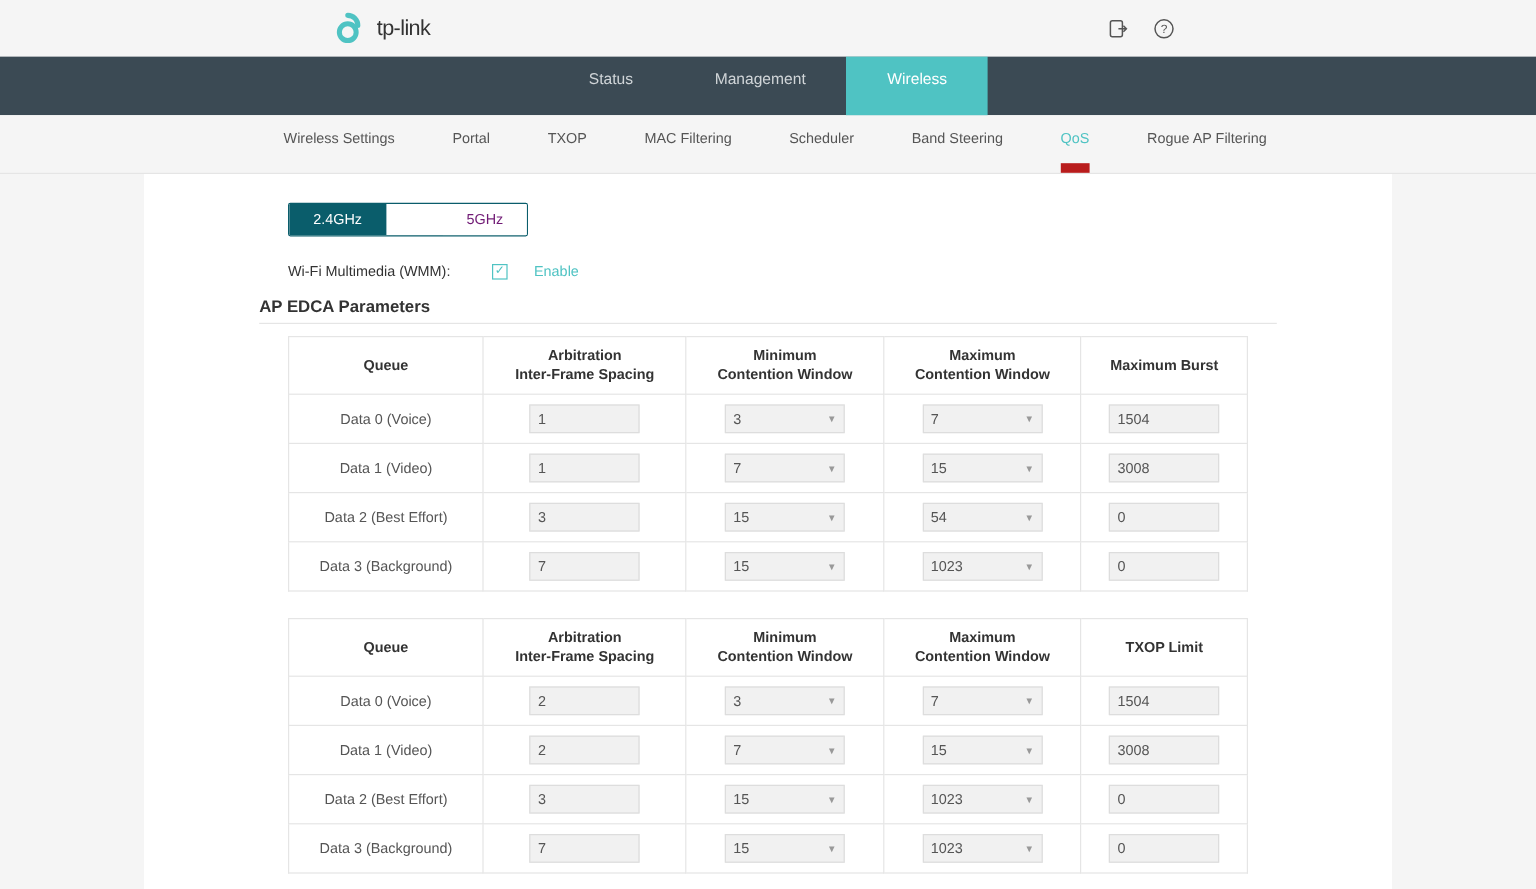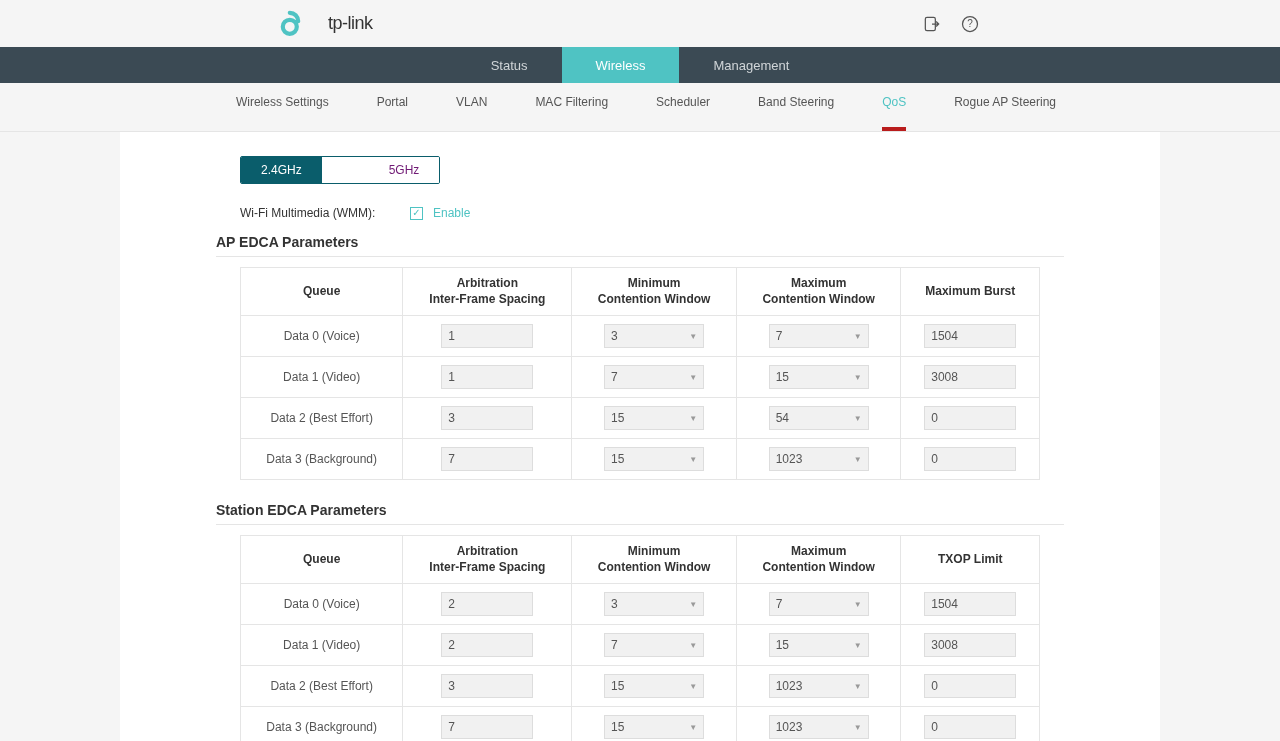--- a/index.html
+++ b/index.html
@@ -1,36 +1,36 @@
 <!DOCTYPE html>
 <html><head>
 <meta charset="utf-8">
 <style>
 * { margin: 0; padding: 0; box-sizing: border-box; }
 body { font-family: Arial, Helvetica, sans-serif; font-size: 12px; background: #f5f5f5; color: #333; }
 .top-bar { background: #f5f5f5; height: 47px; display: flex; align-items: center; padding: 0 40px; position: relative; }
 .logo-wrap { position: absolute; left: 280px; display: flex; align-items: center; }
 .logo-wrap svg { width: 28px; height: 28px; }
-.logo-text { font-size: 18px; font-weight: 500; color: #333; margin-left: 20px; letter-spacing: -0.5px; }
+.logo-text { font-size: 18px; font-weight: 500; color: #333; margin-left: 6px; letter-spacing: -0.5px; }
 .top-icons { position: absolute; right: 300px; display: flex; gap: 18px; }
 .top-icons svg { width: 20px; height: 20px; cursor: pointer; }
-.main-nav { background: #3b4a54; display: flex; justify-content: center; height: 36px; }
+.main-nav { background: #3b4a54; display: flex; justify-content: center; height: 49px; }
 .main-nav-item { color: #d0d5d8; padding: 0 34px; line-height: 38px; font-size: 13px; cursor: pointer; }
 .main-nav-item.active { background: #4fc3c3; color: #fff; }
 .sub-nav { background: #f5f5f5; display: flex; justify-content: center; border-bottom: 1px solid #e5e5e5; padding-left: 12px; }
 .sub-nav-inner { display: flex; gap: 48px; padding: 12px 0; }
 .sub-nav-item { font-size: 12px; color: #555; cursor: pointer; padding-bottom: 10px; }
-.sub-nav-item.active { color: #4fc3c3; border-bottom: 4px solid #b91c1c; margin-bottom: -12px; }
+.sub-nav-item.active { color: #4fc3c3; border-bottom: 8px solid #b91c1c; margin-bottom: -12px; }
 .content { background: #fff; max-width: 1040px; margin: 0 auto; padding: 24px 120px 40px 120px; }
 .band-tabs { display: inline-flex; border: 1px solid #0a5d6b; border-radius: 2px; overflow: hidden; margin-bottom: 22px; gap: 47px; }
 .band-tab { padding: 6px 20px; font-size: 12px; cursor: pointer; border: none; background: #fff; color: #701a75; }
 .band-tab.active { background: #0a5d6b; color: #fff; }
 .row-field { display: flex; align-items: center; margin-bottom: 14px; }
 .field-label { width: 170px; font-size: 12px; font-weight: normal; color: #333; }
-.chk-wrap { display: flex; align-items: center; gap: 10px; }
+.chk-wrap { display: flex; align-items: center; gap: 22px; }
 .chk { width: 13px; height: 13px; border: 1px solid #aaa; display: inline-flex; align-items: center; justify-content: center; cursor: pointer; background: #fff; }
 .chk.checked { border-color: #4fc3c3; }
 .chk.checked::after { content: "✓"; font-size: 10px; color: #4fc3c3; line-height: 1; }
 .chk-label { font-size: 12px; color: #555; }
 .chk-label.teal { color: #4fc3c3; }
 .section-title { font-size: 14px; font-weight: bold; color: #333; margin: 12px 0 10px 0; border-bottom: 1px solid #e5e5e5; padding-bottom: 6px; margin-left: -24px; margin-right: -24px; padding-left: 0; }
 .tbl { width: 100%; border-collapse: collapse; margin-bottom: 22px; }
 .tbl th, .tbl td { border: 1px solid #e5e5e5; padding: 8px 8px; text-align: center; font-size: 12px; }
 .tbl th { background: #fff; font-weight: bold; color: #333; line-height: 1.3; }
 .tbl td { background: #fff; color: #555; }
@@ -59,35 +59,35 @@
     <svg viewBox="0 0 24 24">
         <circle cx="12" cy="12" r="9" fill="none" stroke="#555" stroke-width="1.5"></circle>
         <text x="12" y="16" text-anchor="middle" font-size="12" fill="#555">?</text>
       </svg>
   </div>
 </div>
 
 <div class="main-nav">
   <div id="mainNavSlot" style="display: flex;">
       <div class="main-nav-item">Status</div>
+      <div class="main-nav-item">Management</div>
       <div class="main-nav-item active">Wireless</div>
-      <div class="main-nav-item">Management</div>
     </div>
 </div>
 
 <div class="sub-nav">
   <div class="sub-nav-inner" id="subNavSlot">
       <div class="sub-nav-item">Wireless Settings</div>
       <div class="sub-nav-item">Portal</div>
-      <div class="sub-nav-item">VLAN</div>
+      <div class="sub-nav-item">TXOP</div>
       <div class="sub-nav-item">MAC Filtering</div>
       <div class="sub-nav-item">Scheduler</div>
       <div class="sub-nav-item">Band Steering</div>
       <div class="sub-nav-item active">QoS</div>
-      <div class="sub-nav-item">Rogue AP Steering</div>
+      <div class="sub-nav-item">Rogue AP Filtering</div>
     </div>
 </div>
 
 <div class="content">
   <div class="band-tabs" id="bandSlot">
       <button class="band-tab active">2.4GHz</button>
       <button class="band-tab">5GHz</button>
     </div>
 
   <div class="row-field">
@@ -158,21 +158,20 @@
             </span></td>
           <td><span class="sel-wrap">
               <span class="sel-val">1023</span>
               <span class="sel-arrow">▼</span>
             </span></td>
           <td><input class="inp" value="0" style=""></td>
         </tr>
       </tbody>
   </table>
 
-  <h3 class="section-title">Station EDCA Parameters</h3>
   <table class="tbl">
     <thead>
         <tr>
       <th>Queue</th>
       <th><span>Arbitration</span><br><span>Inter-Frame Spacing</span></th>
       <th><span>Minimum</span><br><span>Contention Window</span></th>
       <th><span>Maximum</span><br><span>Contention Window</span></th>
       <th>TXOP Limit</th>
     </tr>
       </thead>

